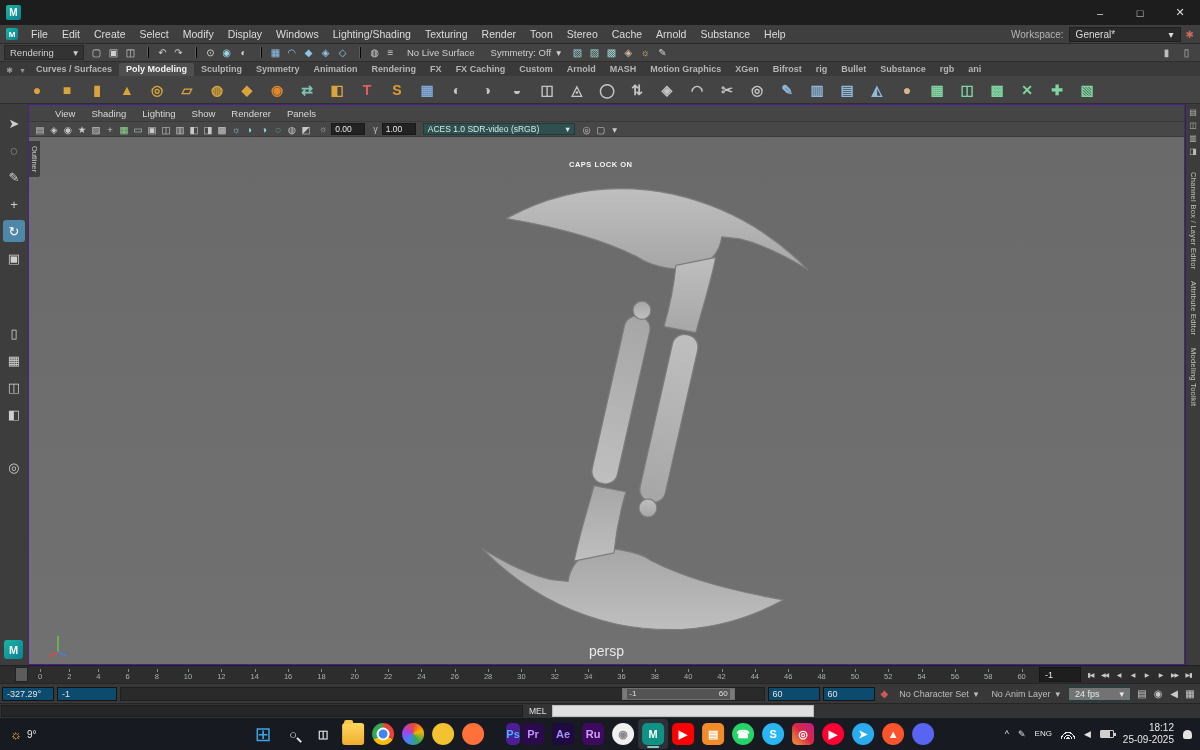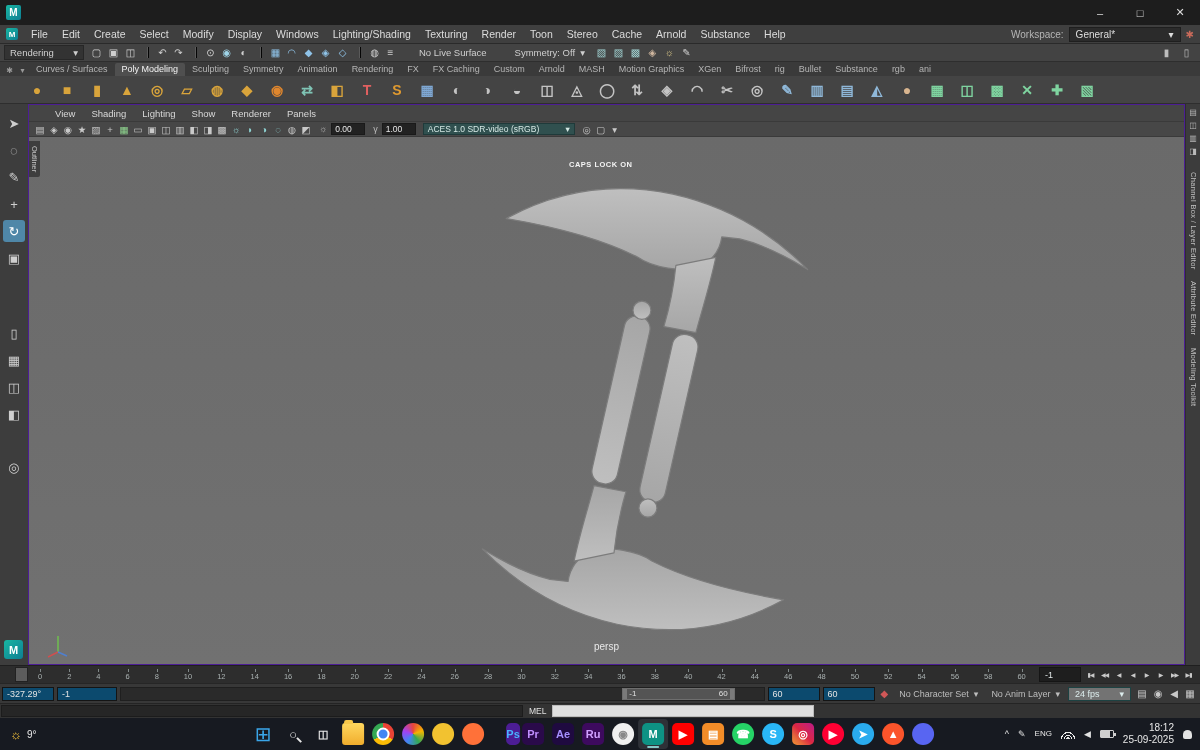--- a/index.html
+++ b/index.html
@@ -24,28 +24,28 @@
   .menubar-right { margin-left:auto; display:flex; align-items:center; gap:5px; padding-right:6px; font-size:10px; color:#b5b5b5; }
   .workspace-select { background:#2b2b2b; border:1px solid #1f1f1f; width:112px; padding:1px 6px; display:flex; justify-content:space-between; color:#ddd; }
   .mb-gear { color:#c96a5a; font-size:10px; }
 
   
   .statusline { flex:0 0 18px; background:#434343; border-bottom:1px solid #2e2e2e; display:flex; align-items:center; font-size:9.5px; color:#cfcfcf; padding-left:4px; }
   .mode-select { background:#333; border:1px solid #272727; width:80px; padding:1px 5px; display:flex; justify-content:space-between; margin-right:4px; }
   .sl-icons { display:flex; align-items:center; }
   .sl-icon { width:17px; text-align:center; font-size:10px; }
   .sl-icon.div { margin-left:8px; border-left:2px ridge #5a5a5a; padding-left:6px; width:23px; }
-  .sl-text { margin:0 20px; white-space:nowrap; }
+  .sl-text { margin:0 8px; white-space:nowrap; }
   .sym-select { display:flex; gap:5px; align-items:center; margin:0 8px; white-space:nowrap; }
   .statusline-right { margin-left:auto; display:flex; gap:3px; padding-right:5px; }
 
   
   .shelf-tabs { flex:0 0 14px; background:#3a3a3a; display:flex; align-items:flex-end; font-size:9px; color:#b5b5b5; padding-left:3px; }
   .shelf-ctl { width:13px; text-align:center; color:#999; font-size:8px; padding-bottom:1px; }
-  .shelf-tab { padding:1px 7px 2px; white-space:nowrap; }
+  .shelf-tab { padding:1px 7px 2px; white-space:nowrap;font-weight:bold; }
   .shelf-tab.active { background:#4f4f4f; color:#f2f2f2; border-radius:2px 2px 0 0; }
   .shelf { flex:0 0 28px; background:#444; border-bottom:1px solid #2e2e2e; display:flex; align-items:center; gap:8px; padding-left:26px; overflow:hidden; }
   .shelf-icon { width:22px; height:22px; flex:0 0 22px; display:flex; align-items:center; justify-content:center; font-size:14px; font-weight:bold; }
 
   
   .main { flex:1; display:flex; min-height:0; }
   .toolbox { flex:0 0 28px; background:#3d3d3d; display:flex; flex-direction:column; align-items:center; padding-top:8px; gap:5px; position:relative; }
   .tools, .layouts { display:flex; flex-direction:column; gap:5px; align-items:center; }
   .tool { width:22px; height:22px; display:flex; align-items:center; justify-content:center; font-size:13px; color:#cfcfcf; border-radius:3px; }
   .tool.active { background:#4f87a8; color:#fff; }
@@ -61,21 +61,21 @@
   .viewport-toolbar { flex:0 0 16px; background:#474747; border-top:1px solid #3a3a3a; border-bottom:1px solid #3a3a3a;
     display:flex; align-items:center; gap:2px; padding:0 4px; font-size:9px; }
   .vt-icon { width:14px; text-align:center; font-size:9.5px; }
   .vt-field { background:#222; border:1px solid #1a1a1a; color:#e8e8e8; width:34px; height:12px; padding:0 3px; font-size:8.5px; display:flex; align-items:center; margin:0 2px; }
   .vt-label { color:#bdbdbd; font-size:9px; margin-left:4px; }
   .vt-select { background:#30504f; border:1px solid #1f3a3a; color:#d5e8e5; width:152px; height:12px; padding:0 4px; font-size:8.5px;
     display:flex; justify-content:space-between; align-items:center; margin:0 3px; }
   .view3d { flex:1; position:relative; background:linear-gradient(#6a6a6a,#717171); min-height:0; overflow:hidden; }
   .view3d svg.model { position:absolute; inset:0; width:100%; height:100%; }
   .caps { position:absolute; top:23px; left:49.5%; transform:translateX(-50%); color:#f4f4f4; font-size:7.5px; font-weight:bold; letter-spacing:.5px; }
-  .persp-label { position:absolute; bottom:12px; left:50%; transform:translateX(-50%); color:#e8e8e8; font-size:10px; }
+  .persp-label { position:absolute; bottom:5px; left:50%; transform:translateX(-50%); color:#e8e8e8; font-size:14px; }
   .axis-gizmo { position:absolute; left:16px; bottom:6px; }
   .outliner-tab { position:absolute; left:0; top:36px; writing-mode:vertical-rl; background:#3e3e3e; color:#c5c5c5; font-size:7.5px; padding:5px 1px; border-radius:0 0 2px 0; }
 
   .right-dock { flex:0 0 15px; background:#3c3c3c; border-left:1px solid #2e2e2e; display:flex; flex-direction:column; align-items:center; padding-top:4px; }
   .rd-icon { font-size:8px; color:#b9b9b9; height:13px; }
   .rd-tab { writing-mode:vertical-rl; font-size:7.5px; color:#c2c2c2; margin-top:12px; letter-spacing:.3px; white-space:nowrap; }
 
   
   .time-slider { flex:0 0 18px; background:#2d2d2d; border-top:1px solid #1f1f1f; display:flex; align-items:stretch; }
   .time-pre { width:15px; }

